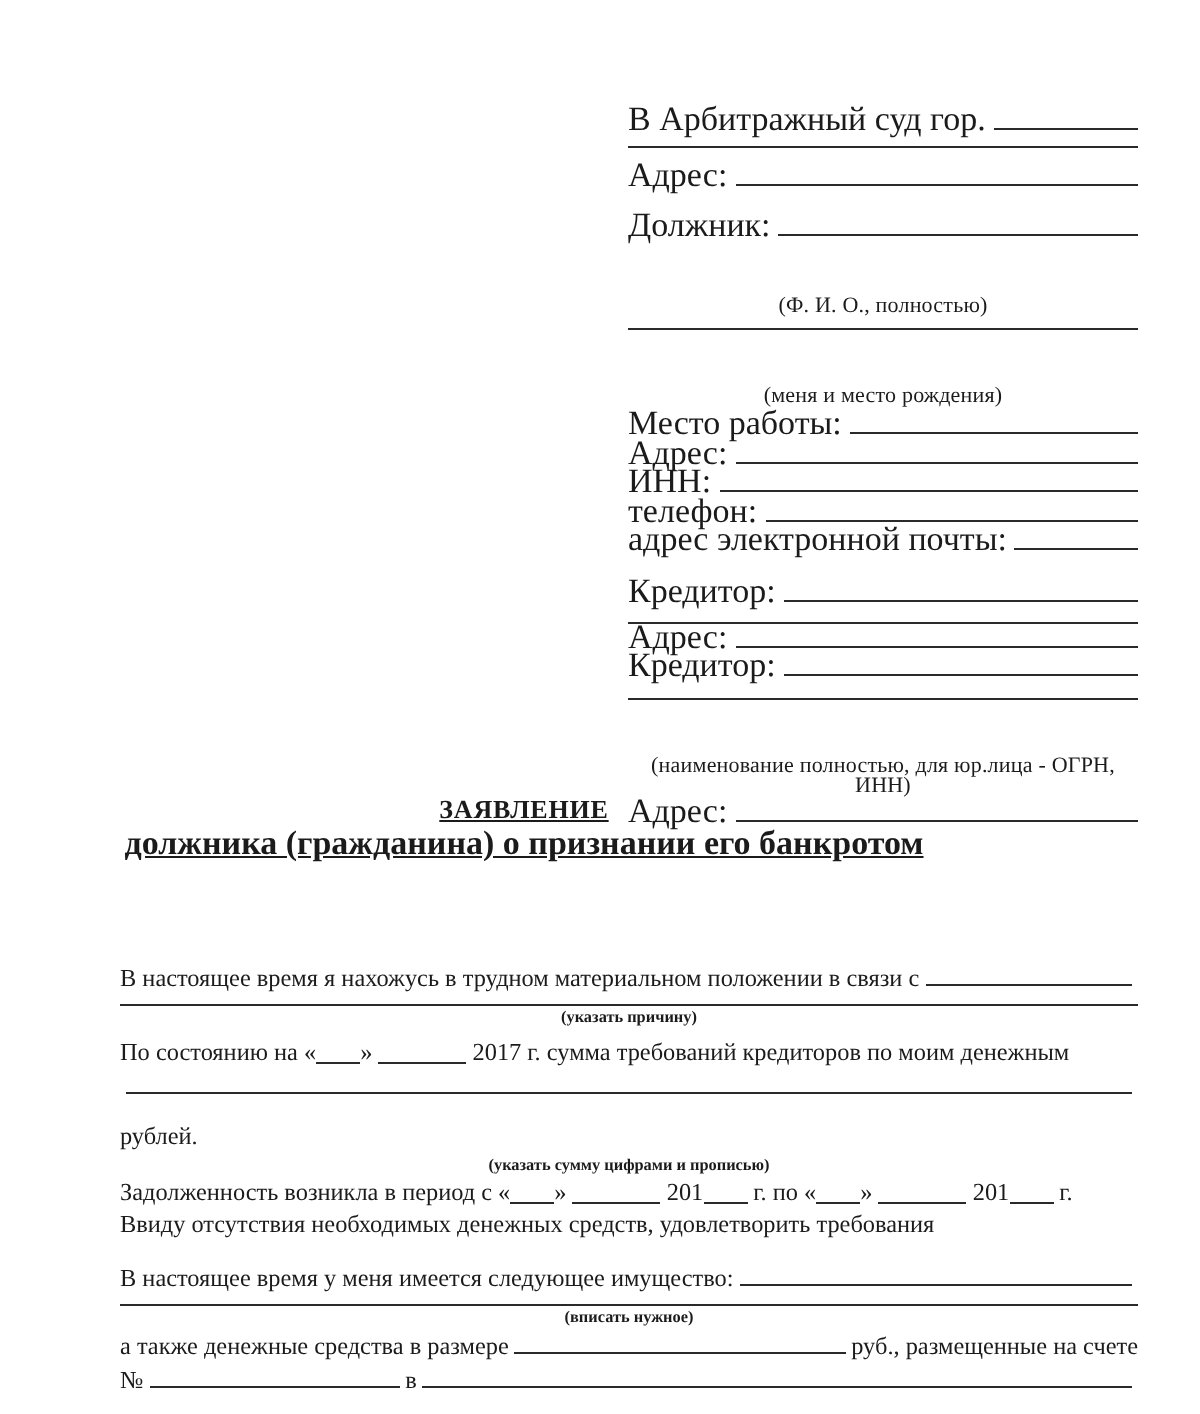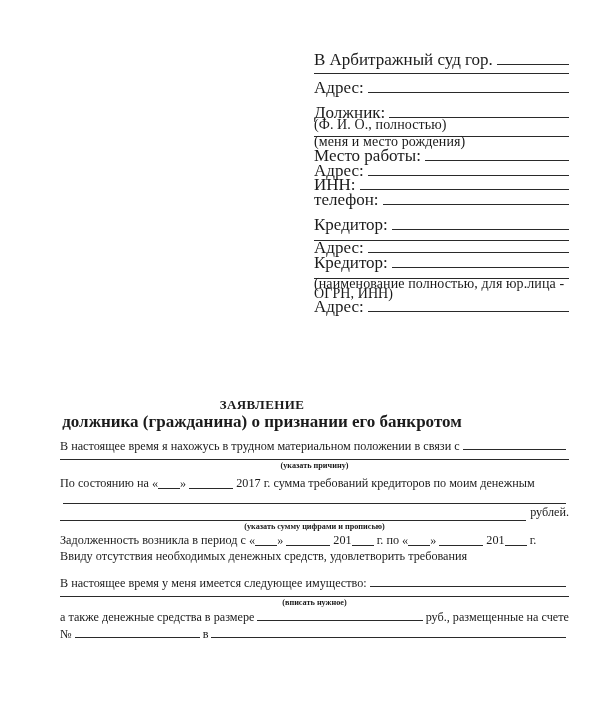--- a/index.html
+++ b/index.html
@@ -44,57 +44,60 @@
     height: 11px;
     margin-left: 4px;
     min-width: 10px;
   }
   .rule {
     border-bottom: 1px solid #2a2a2a;
     height: 0;
     width: 100%;
   }
   .cap {
-    font-size: 14px;
+    font-size: 11px;
+    text-align: center;
     line-height: 10px;
     letter-spacing: .1px;
+    margin-top: 28px;
   }
   .sp2 { height: 2px; }
   .sp4 { height: 4px; }
   .sp6 { height: 6px; }
   .sp8 { height: 8px; }
   .sp10 { height: 10px; }
 
   .tight .hrow { line-height: 14.5px; }
 
   
   .title-wrap {
     position: absolute;
     left: 0;
     top: 396px;
     width: 524px;
     text-align: center;
+    text-decoration: underline;
   }
   .title-main {
     font-size: 13px;
     font-weight: bold;
     letter-spacing: .4px;
     line-height: 17px;
   }
   .title-sub {
     font-size: 17px;
     font-weight: bold;
     line-height: 17px;
   }
 
   
   .body-block {
     position: absolute;
     left: 60px;
-    top: 437px;
+    top: 480px;
     width: 509px;
     font-size: 12.2px;
     line-height: 16.2px;
   }
   .line-row {
     display: flex;
     align-items: baseline;
     white-space: nowrap;
   }
   .line-row .txt { flex: 0 0 auto; }
@@ -119,22 +122,23 @@
     width: 44px;
     vertical-align: -2px;
   }
   .full-rule {
     width: 100%;
     border-bottom: 1px solid #2a2a2a;
     height: 0;
   }
   .rule-row {
     display: flex;
-    align-items: flex-end;
+    align-items: flex-start;
     white-space: nowrap;
+    flex-direction: column;
   }
   .rule-row .fill {
     flex: 1 1 auto;
     border-bottom: 1px solid #2a2a2a;
     height: 12px;
     margin-right: 4px;
   }
   .rule-row .tail { flex: 0 0 auto; }
   .cap-center {
     font-size: 8.2px;
@@ -183,20 +187,24 @@
       <div class="hrow">
         <span class="lbl">Адрес:</span>
         <span class="fill"></span>
       </div>
       <div class="hrow">
         <span class="lbl">ИНН:</span>
         <span class="fill"></span>
       </div>
       <div class="hrow">
         <span class="lbl">телефон:</span>
+        <span class="fill"></span>
+      </div>
+      <div class="hrow">
+        <span class="lbl">адрес электронной почты:</span>
         <span class="fill"></span>
       </div>
     </div>
 
     <div class="sp10"></div>
     <div class="hrow">
       <span class="lbl">Кредитор:</span>
       <span class="fill"></span>
     </div>
     <div class="sp8"></div>

